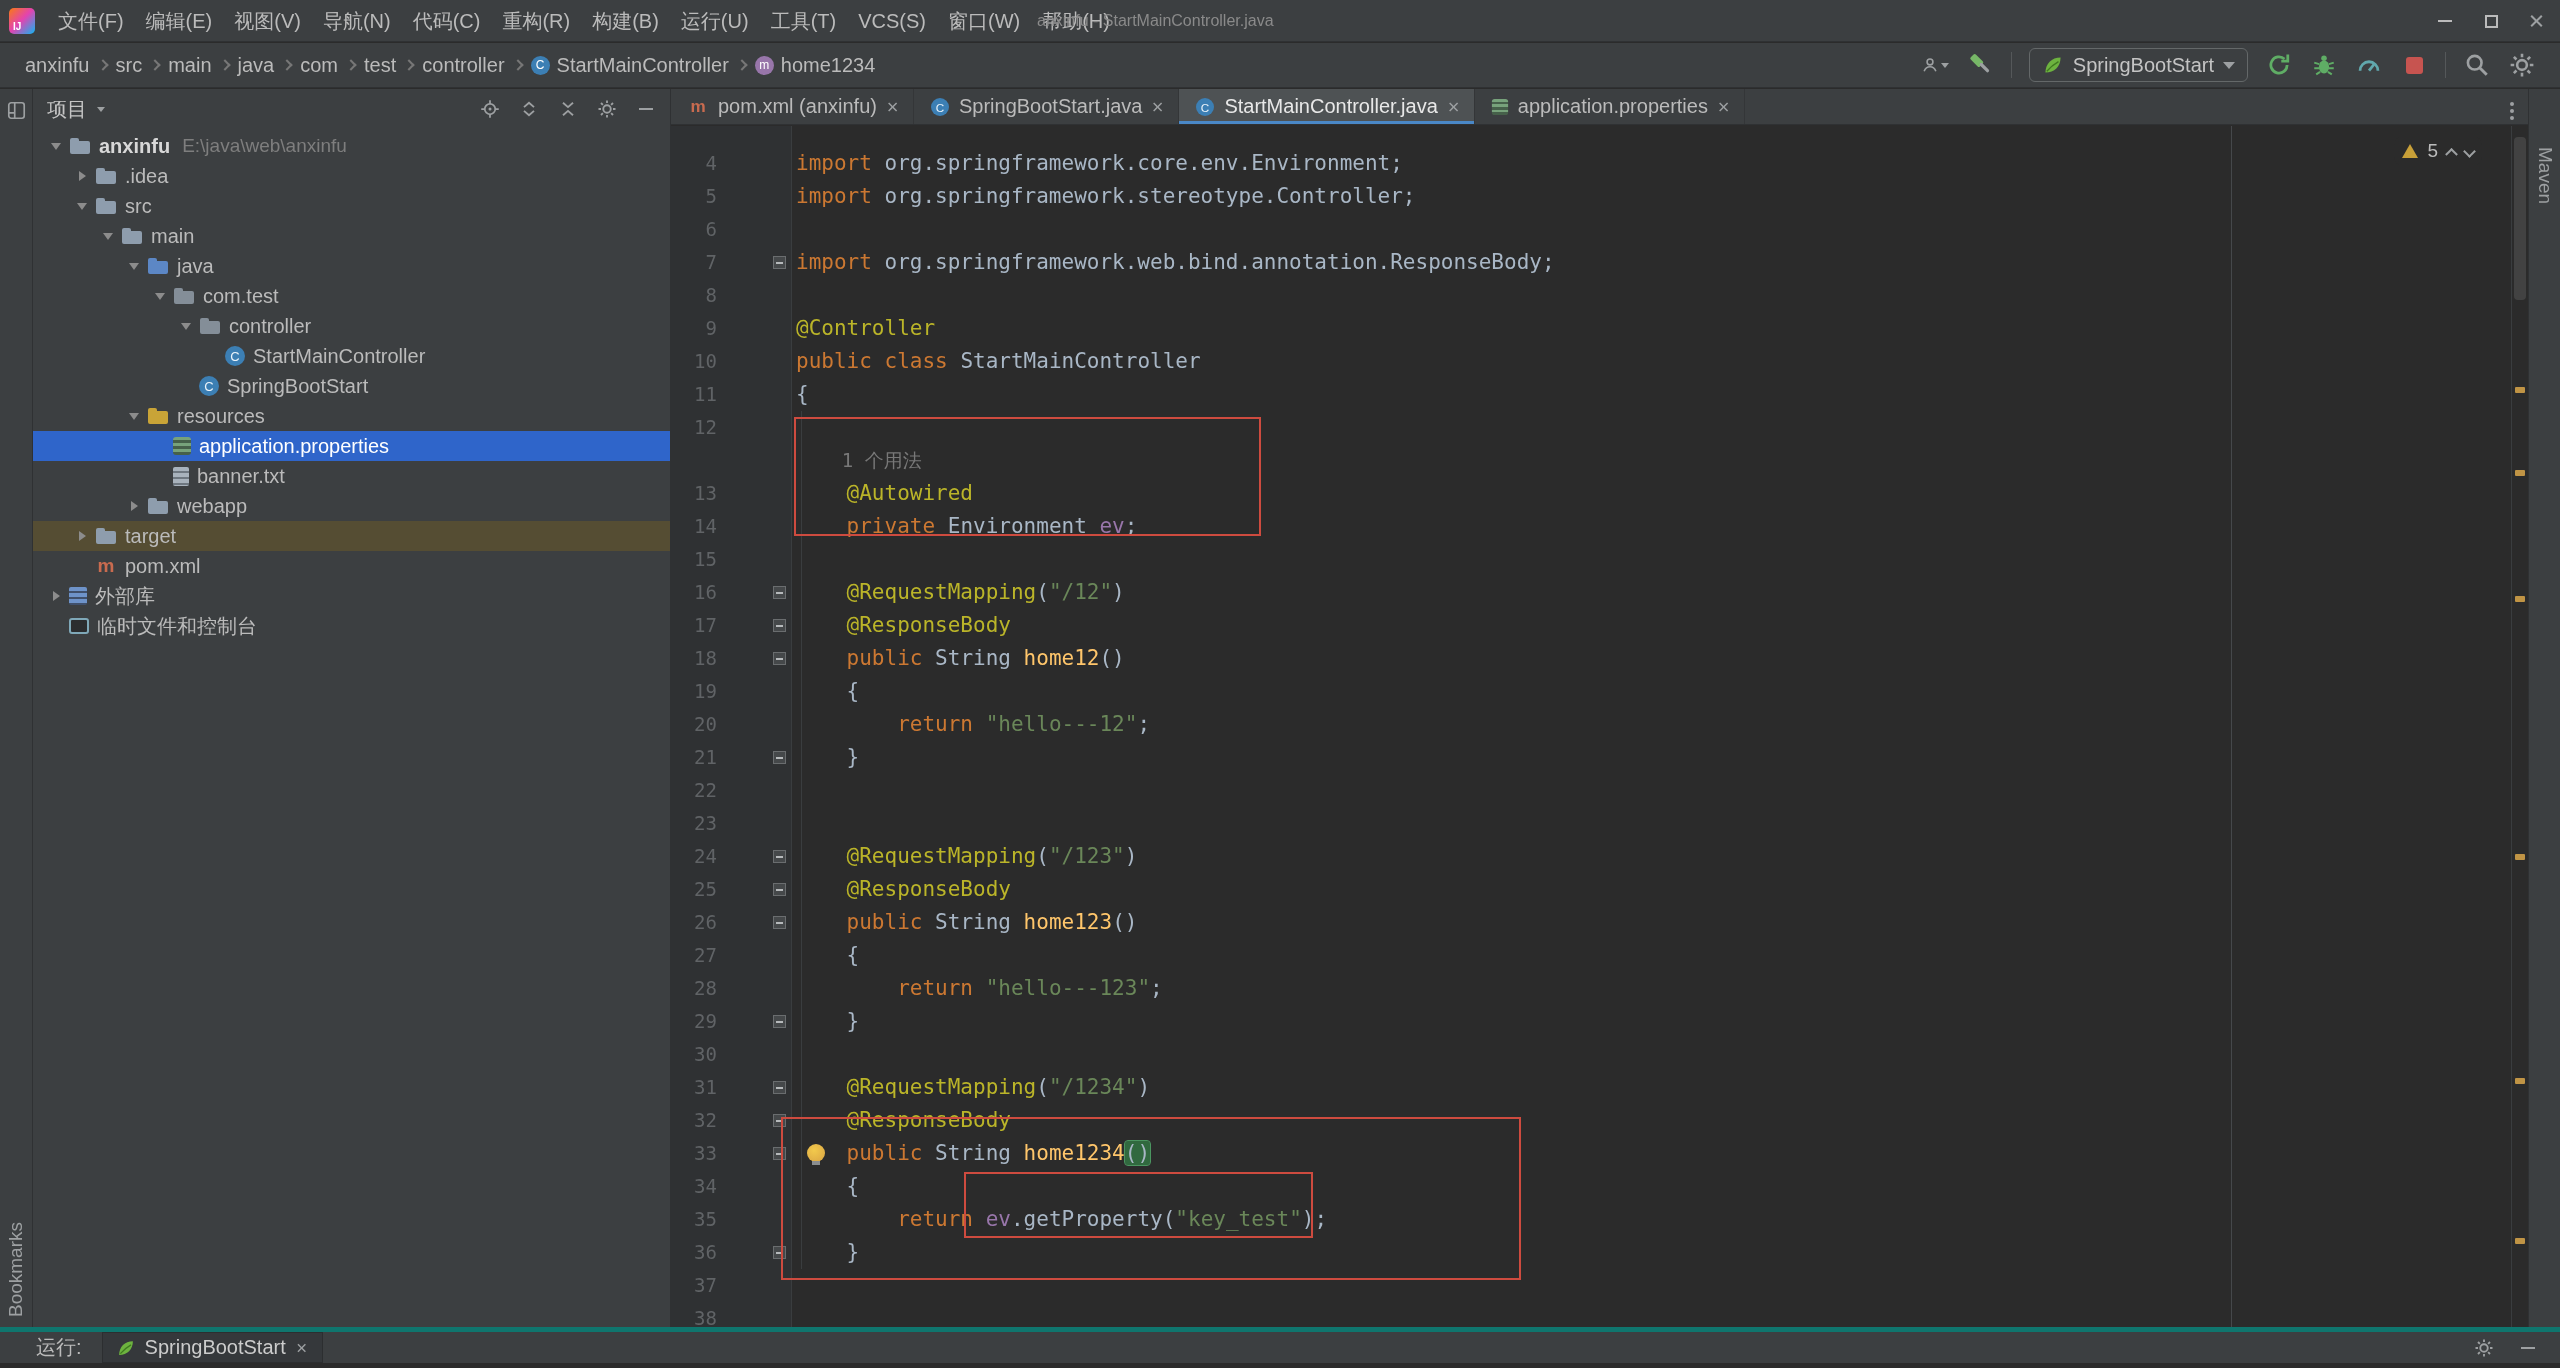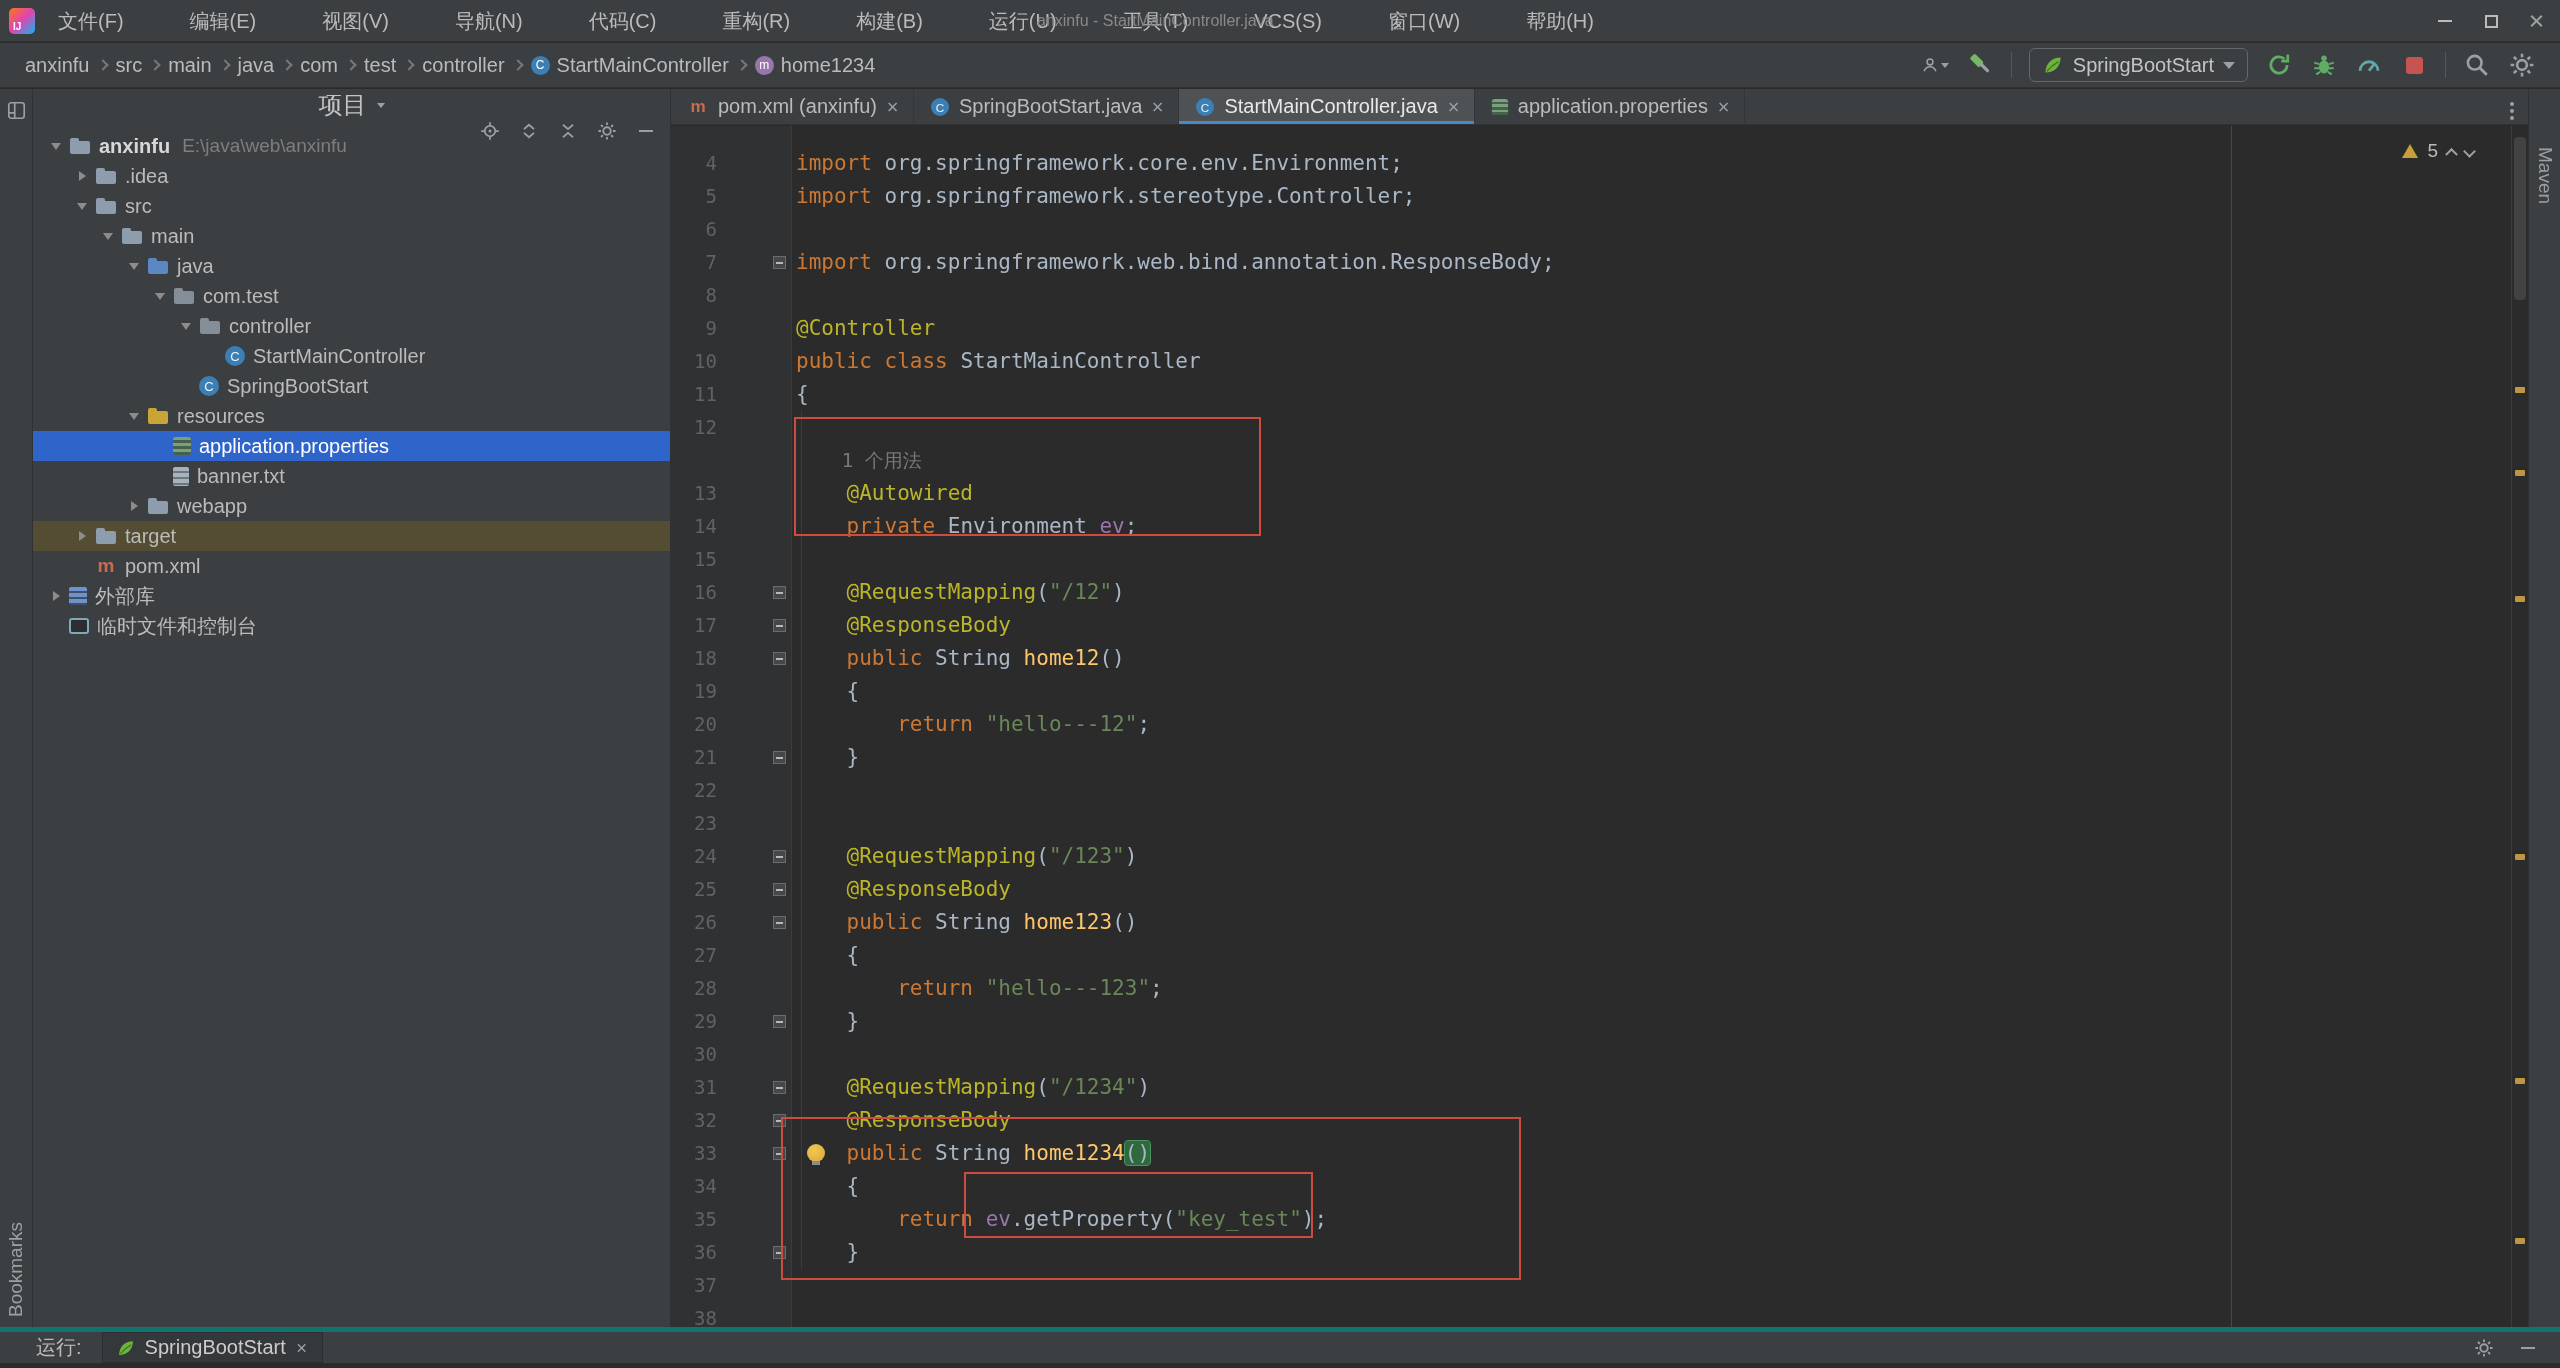--- a/index.html
+++ b/index.html
@@ -4,21 +4,21 @@
 <style>
   *{margin:0;padding:0;box-sizing:border-box;}
   html,body{width:2560px;height:1368px;overflow:hidden;background:#2B2B2B;
     font-family:"Liberation Sans",sans-serif;color:#BBBBBB;}
   
   .titlebar{position:absolute;left:0;top:0;width:2560px;height:42px;background:#3C3F41;
     border-bottom:1px solid #2F3133;display:flex;align-items:center;z-index:30;}
   .logo{width:26px;height:26px;margin:0 12px 0 9px;border-radius:5px;flex:none;position:relative;
     background:linear-gradient(135deg,#F97A12 0%,#E343B0 48%,#0CB7F2 100%);}
   .logo::after{content:"IJ";position:absolute;left:4px;bottom:2px;font-size:10px;font-weight:bold;color:#fff;}
-  .menubar{display:flex;align-items:flex-end;height:42px;gap:44px;}
+  .menubar{display:flex;align-items:flex-end;height:42px;}
   .menu-item{padding:0 11px;font-size:20px;line-height:42px;color:#BBBBBB;cursor:default;}
   .win-title{position:absolute;left:1037px;top:0;line-height:42px;font-size:16px;color:#8A8A8A;white-space:nowrap;}
   .win-btns{position:absolute;right:0;top:0;height:42px;display:flex;}
   .win-btn{width:46px;height:42px;display:flex;align-items:center;justify-content:center;}
   .win-min{width:14px;height:2px;background:#BBBBBB;}
   .win-max{width:13px;height:13px;border:2px solid #BBBBBB;}
   .xicon{position:relative;width:14px;height:14px;display:inline-block;flex:none;}
   .xicon::before,.xicon::after{content:"";position:absolute;left:-1px;top:6px;width:15px;height:2px;background:#9DA0A2;}
   .xicon::before{transform:rotate(45deg);} .xicon::after{transform:rotate(-45deg);}
   
@@ -47,21 +47,21 @@
   .right-stripe{position:absolute;right:0;top:89px;width:32px;height:1238px;background:#3C3F41;
     border-left:1px solid #2F3133;}
   .vtext{position:absolute;writing-mode:vertical-rl;font-size:19px;color:#9DA0A2;white-space:nowrap;}
   .vtext.flip{transform:rotate(180deg);}
   .bookmarks-label{left:5px;bottom:10px;}
   .maven-label{top:58px;left:5px;}
   .grid-icon{position:absolute;left:7px;top:12px;}
   
   .project{position:absolute;left:33px;top:89px;width:638px;height:1238px;background:#3C3F41;
     border-right:1px solid #2F3133;overflow:hidden;}
-  .proj-header{height:40px;display:flex;align-items:center;padding:0 14px 0 14px;font-size:24px;color:#C4C4C4;flex-direction:column;}
+  .proj-header{height:40px;display:flex;align-items:center;padding:0 14px 0 14px;font-size:20px;color:#C4C4C4;}
   .proj-title{display:flex;align-items:center;gap:8px;}
   .proj-actions{margin-left:auto;display:flex;align-items:center;gap:19px;}
   .ph-icon{width:20px;height:20px;display:flex;align-items:center;justify-content:center;}
   .minus-ic{width:14px;height:2px;background:#9DA0A2;display:inline-block;}
   .tree{position:absolute;left:0;top:42px;right:0;}
   .trow{height:30px;display:flex;align-items:center;font-size:20px;color:#BBBBBB;white-space:nowrap;cursor:default;}
   .trow.sel{background:#2F65CA;color:#FFFFFF;}
   .trow.hl{background:#554D33;}
   .chev{width:20px;flex:none;display:flex;align-items:center;justify-content:center;}
   .chev.down::before{content:"";width:0;height:0;border-left:5px solid transparent;border-right:5px solid transparent;border-top:7px solid #8C8C8C;}

